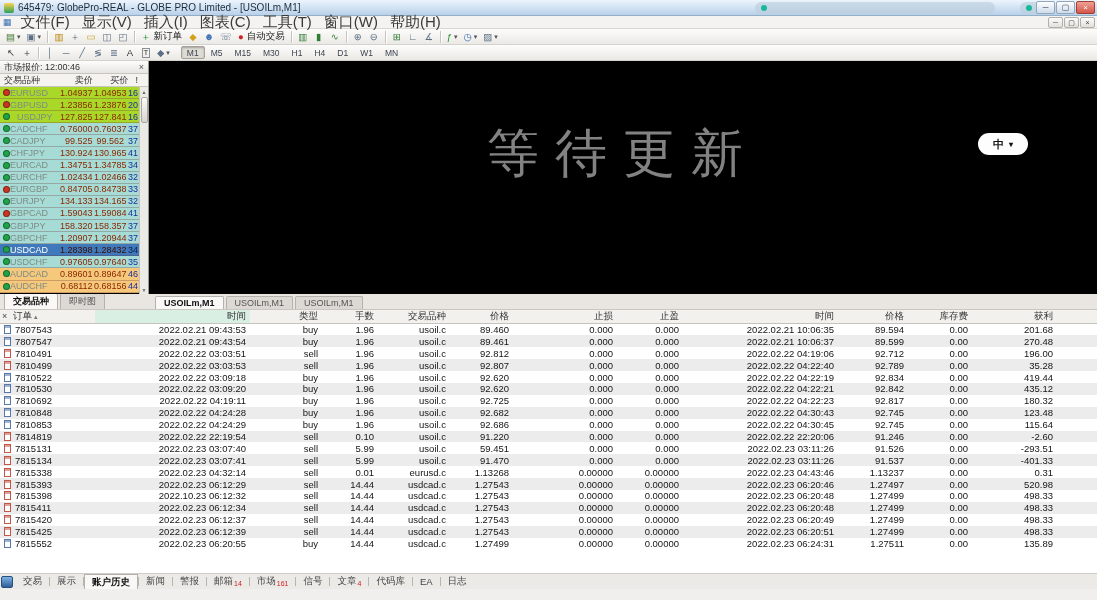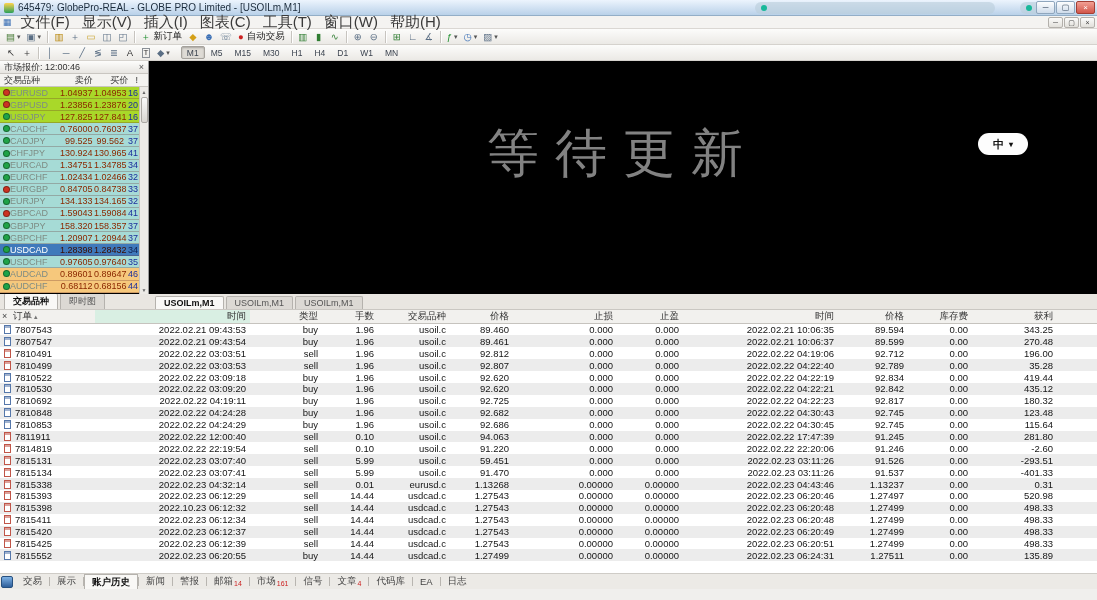--- a/index.html
+++ b/index.html
@@ -312,21 +312,21 @@
               <span class="trend-icon" style="background: rgb(204, 51, 34);"></span>
               <span style="color: rgb(126, 140, 132);">GBPUSD</span>
             </span>
             <span class="bid" style="color: rgb(139, 40, 0);">1.23856</span>
             <span class="ask" style="color: rgb(139, 40, 0);">1.23876</span>
             <span class="spr" style="color: rgb(28, 47, 156);">20</span>
           </div>
           <div class="mw-row" style="background: rgb(169, 216, 41);">
             <span class="sym">
               <span class="trend-icon" style="background: rgb(31, 163, 72);"></span>
-              <span style="color: rgb(126, 140, 132);">USDJPY</span>
+              <span style="color: rgb(126, 140, 132); padding-left: 7px;">USDJPY</span>
             </span>
             <span class="bid" style="color: rgb(139, 40, 0);">127.825</span>
             <span class="ask" style="color: rgb(139, 40, 0);">127.841</span>
             <span class="spr" style="color: rgb(28, 47, 156);">16</span>
           </div>
           <div class="mw-row" style="background: rgb(166, 219, 214);">
             <span class="sym">
               <span class="trend-icon" style="background: rgb(31, 163, 72);"></span>
               <span style="color: rgb(126, 140, 132);">CADCHF</span>
             </span>
@@ -520,21 +520,21 @@
             <td>2022.02.21 09:43:53</td>
             <td>buy</td>
             <td>1.96</td>
             <td>usoil.c</td>
             <td>89.460</td>
             <td>0.000</td>
             <td>0.000</td>
             <td>2022.02.21 10:06:35</td>
             <td>89.594</td>
             <td>0.00</td>
-            <td>343.25</td>
+            <td>201.68</td>
             <td></td>
           </tr>
           <tr>
             <td class="first"><span class="doc-icon"></span><span>7807547</span></td>
             <td>2022.02.21 09:43:54</td>
             <td>buy</td>
             <td>1.96</td>
             <td>usoil.c</td>
             <td>89.461</td>
             <td>0.000</td>
@@ -641,35 +641,20 @@
             <td>buy</td>
             <td>1.96</td>
             <td>usoil.c</td>
             <td>92.686</td>
             <td>0.000</td>
             <td>0.000</td>
             <td>2022.02.22 04:30:45</td>
             <td>92.745</td>
             <td>0.00</td>
             <td>115.64</td>
-            <td></td>
-          </tr>
-          <tr>
-            <td class="first"><span class="doc-icon sell"></span><span>7811911</span></td>
-            <td>2022.02.22 12:00:40</td>
-            <td>sell</td>
-            <td>0.10</td>
-            <td>usoil.c</td>
-            <td>94.063</td>
-            <td>0.000</td>
-            <td>0.000</td>
-            <td>2022.02.22 17:47:39</td>
-            <td>91.245</td>
-            <td>0.00</td>
-            <td>281.80</td>
             <td></td>
           </tr>
           <tr>
             <td class="first"><span class="doc-icon sell"></span><span>7814819</span></td>
             <td>2022.02.22 22:19:54</td>
             <td>sell</td>
             <td>0.10</td>
             <td>usoil.c</td>
             <td>91.220</td>
             <td>0.000</td>

